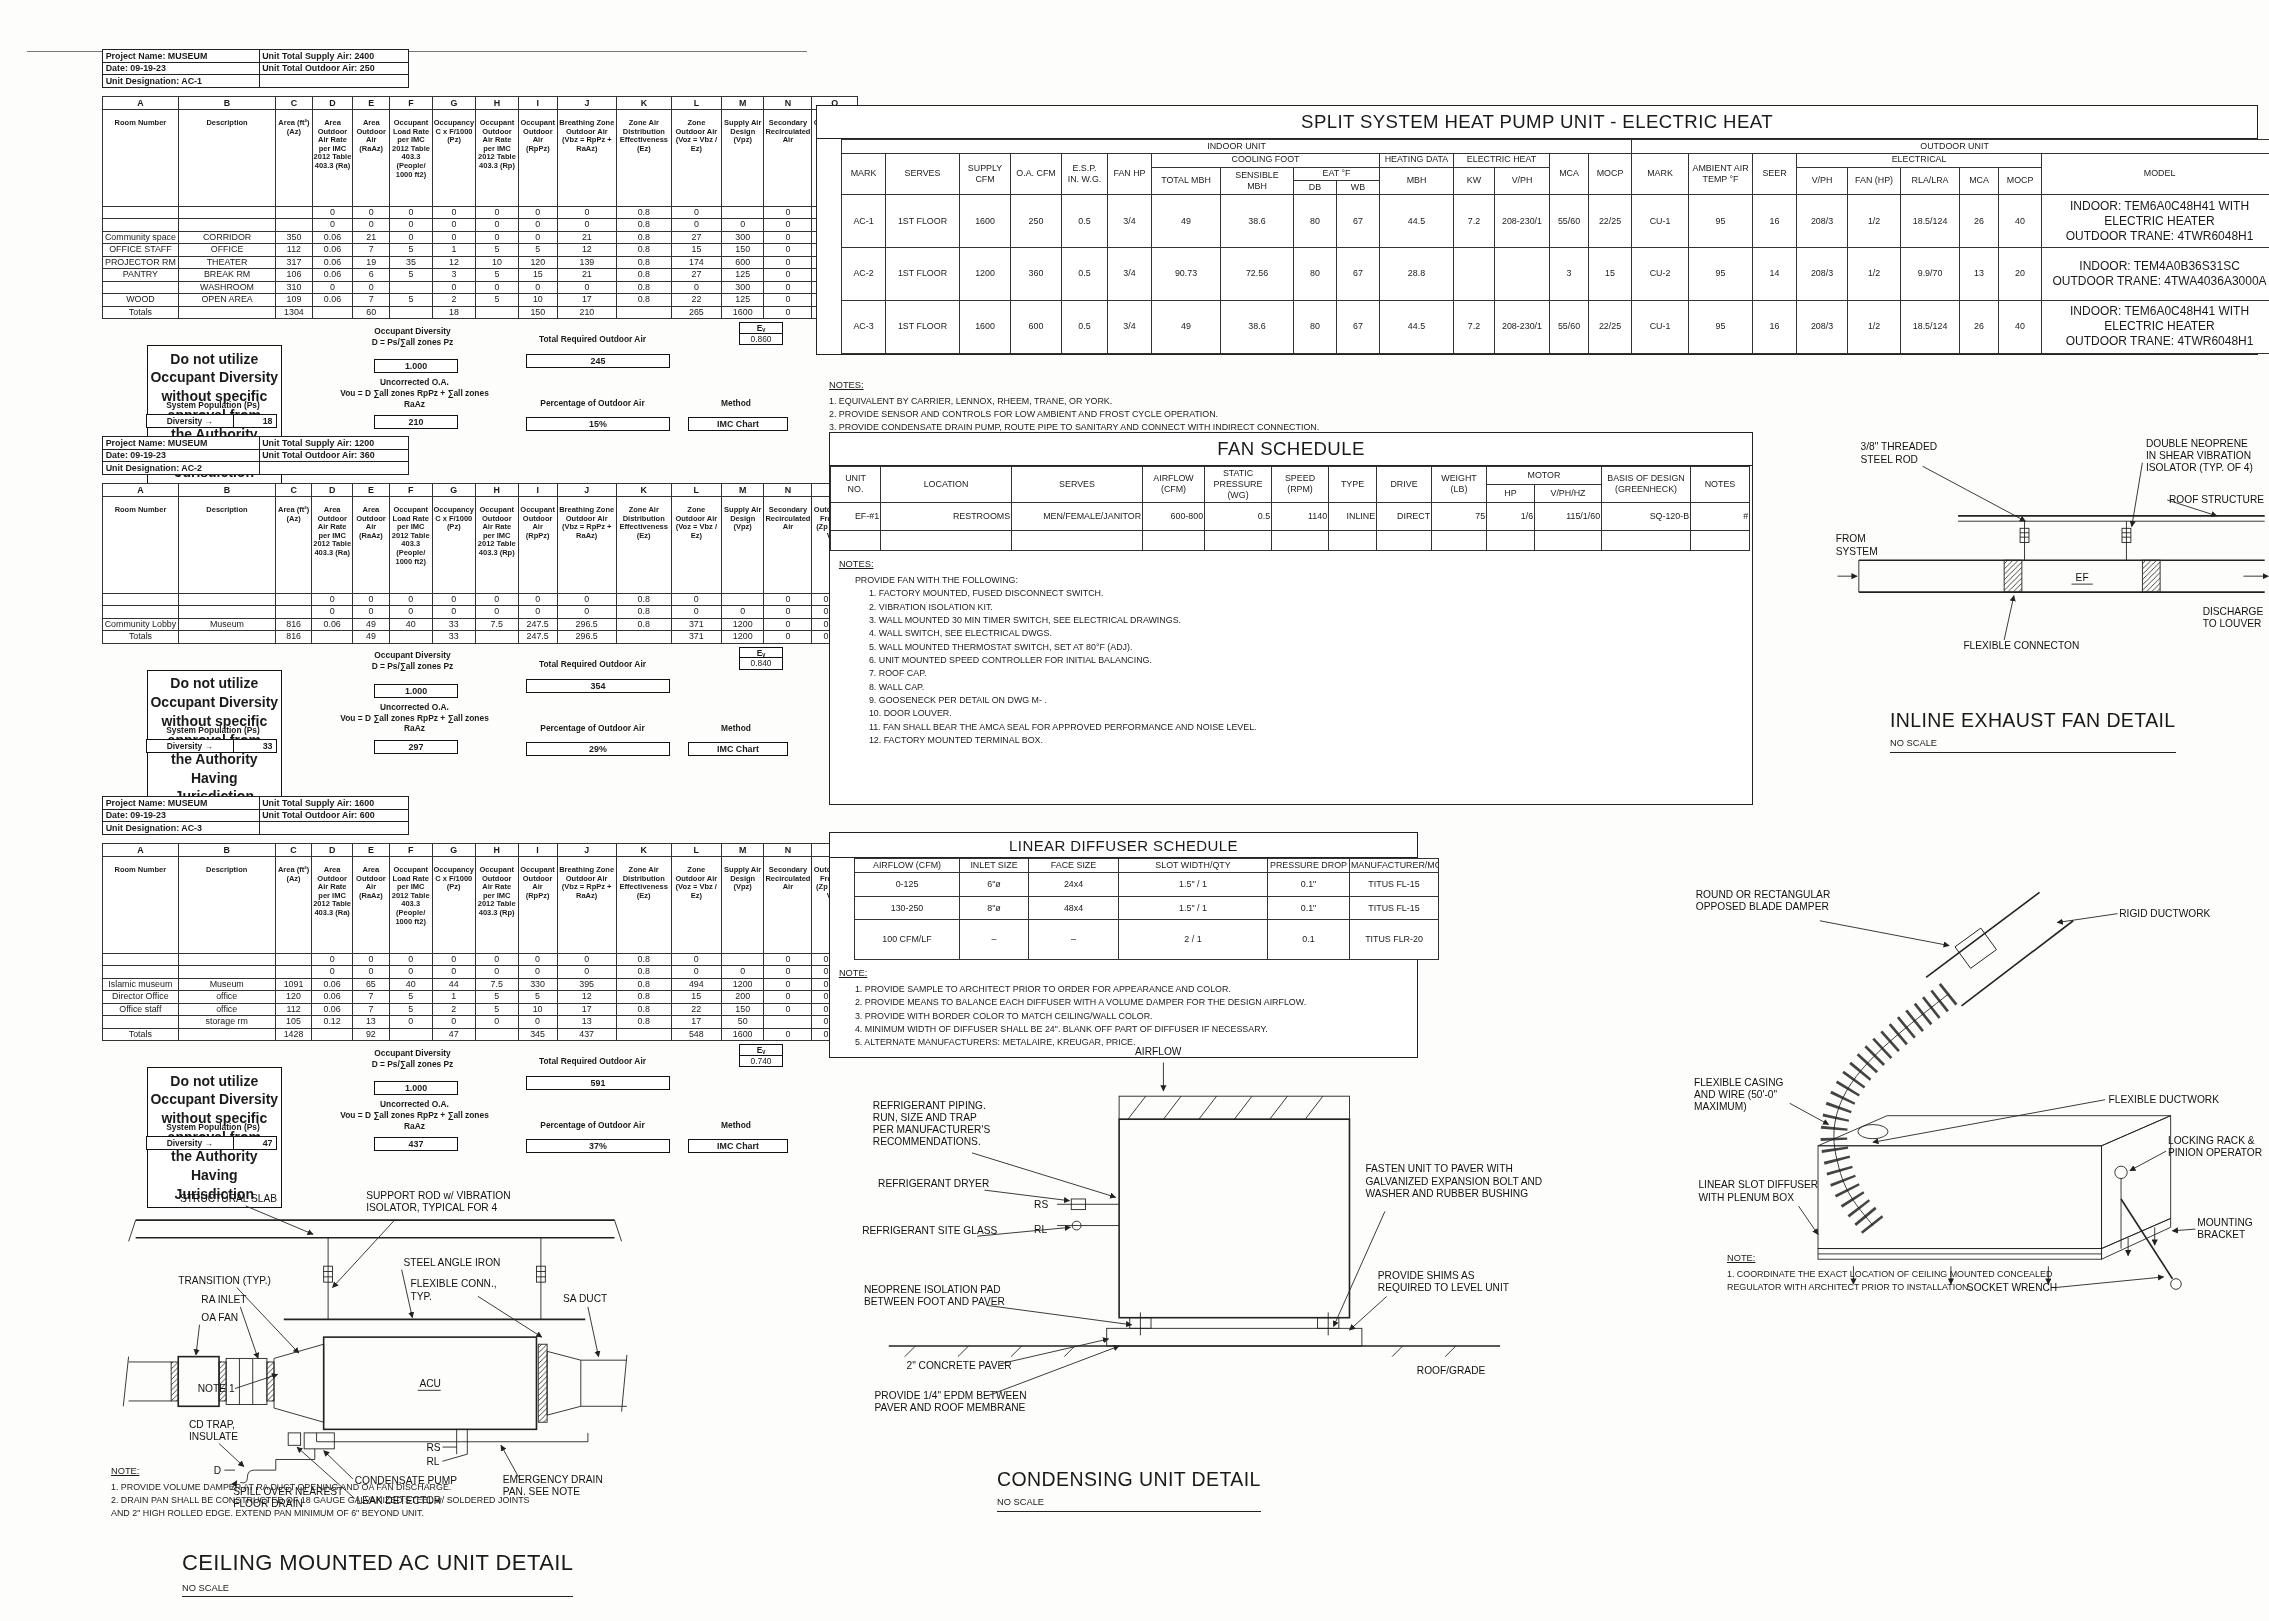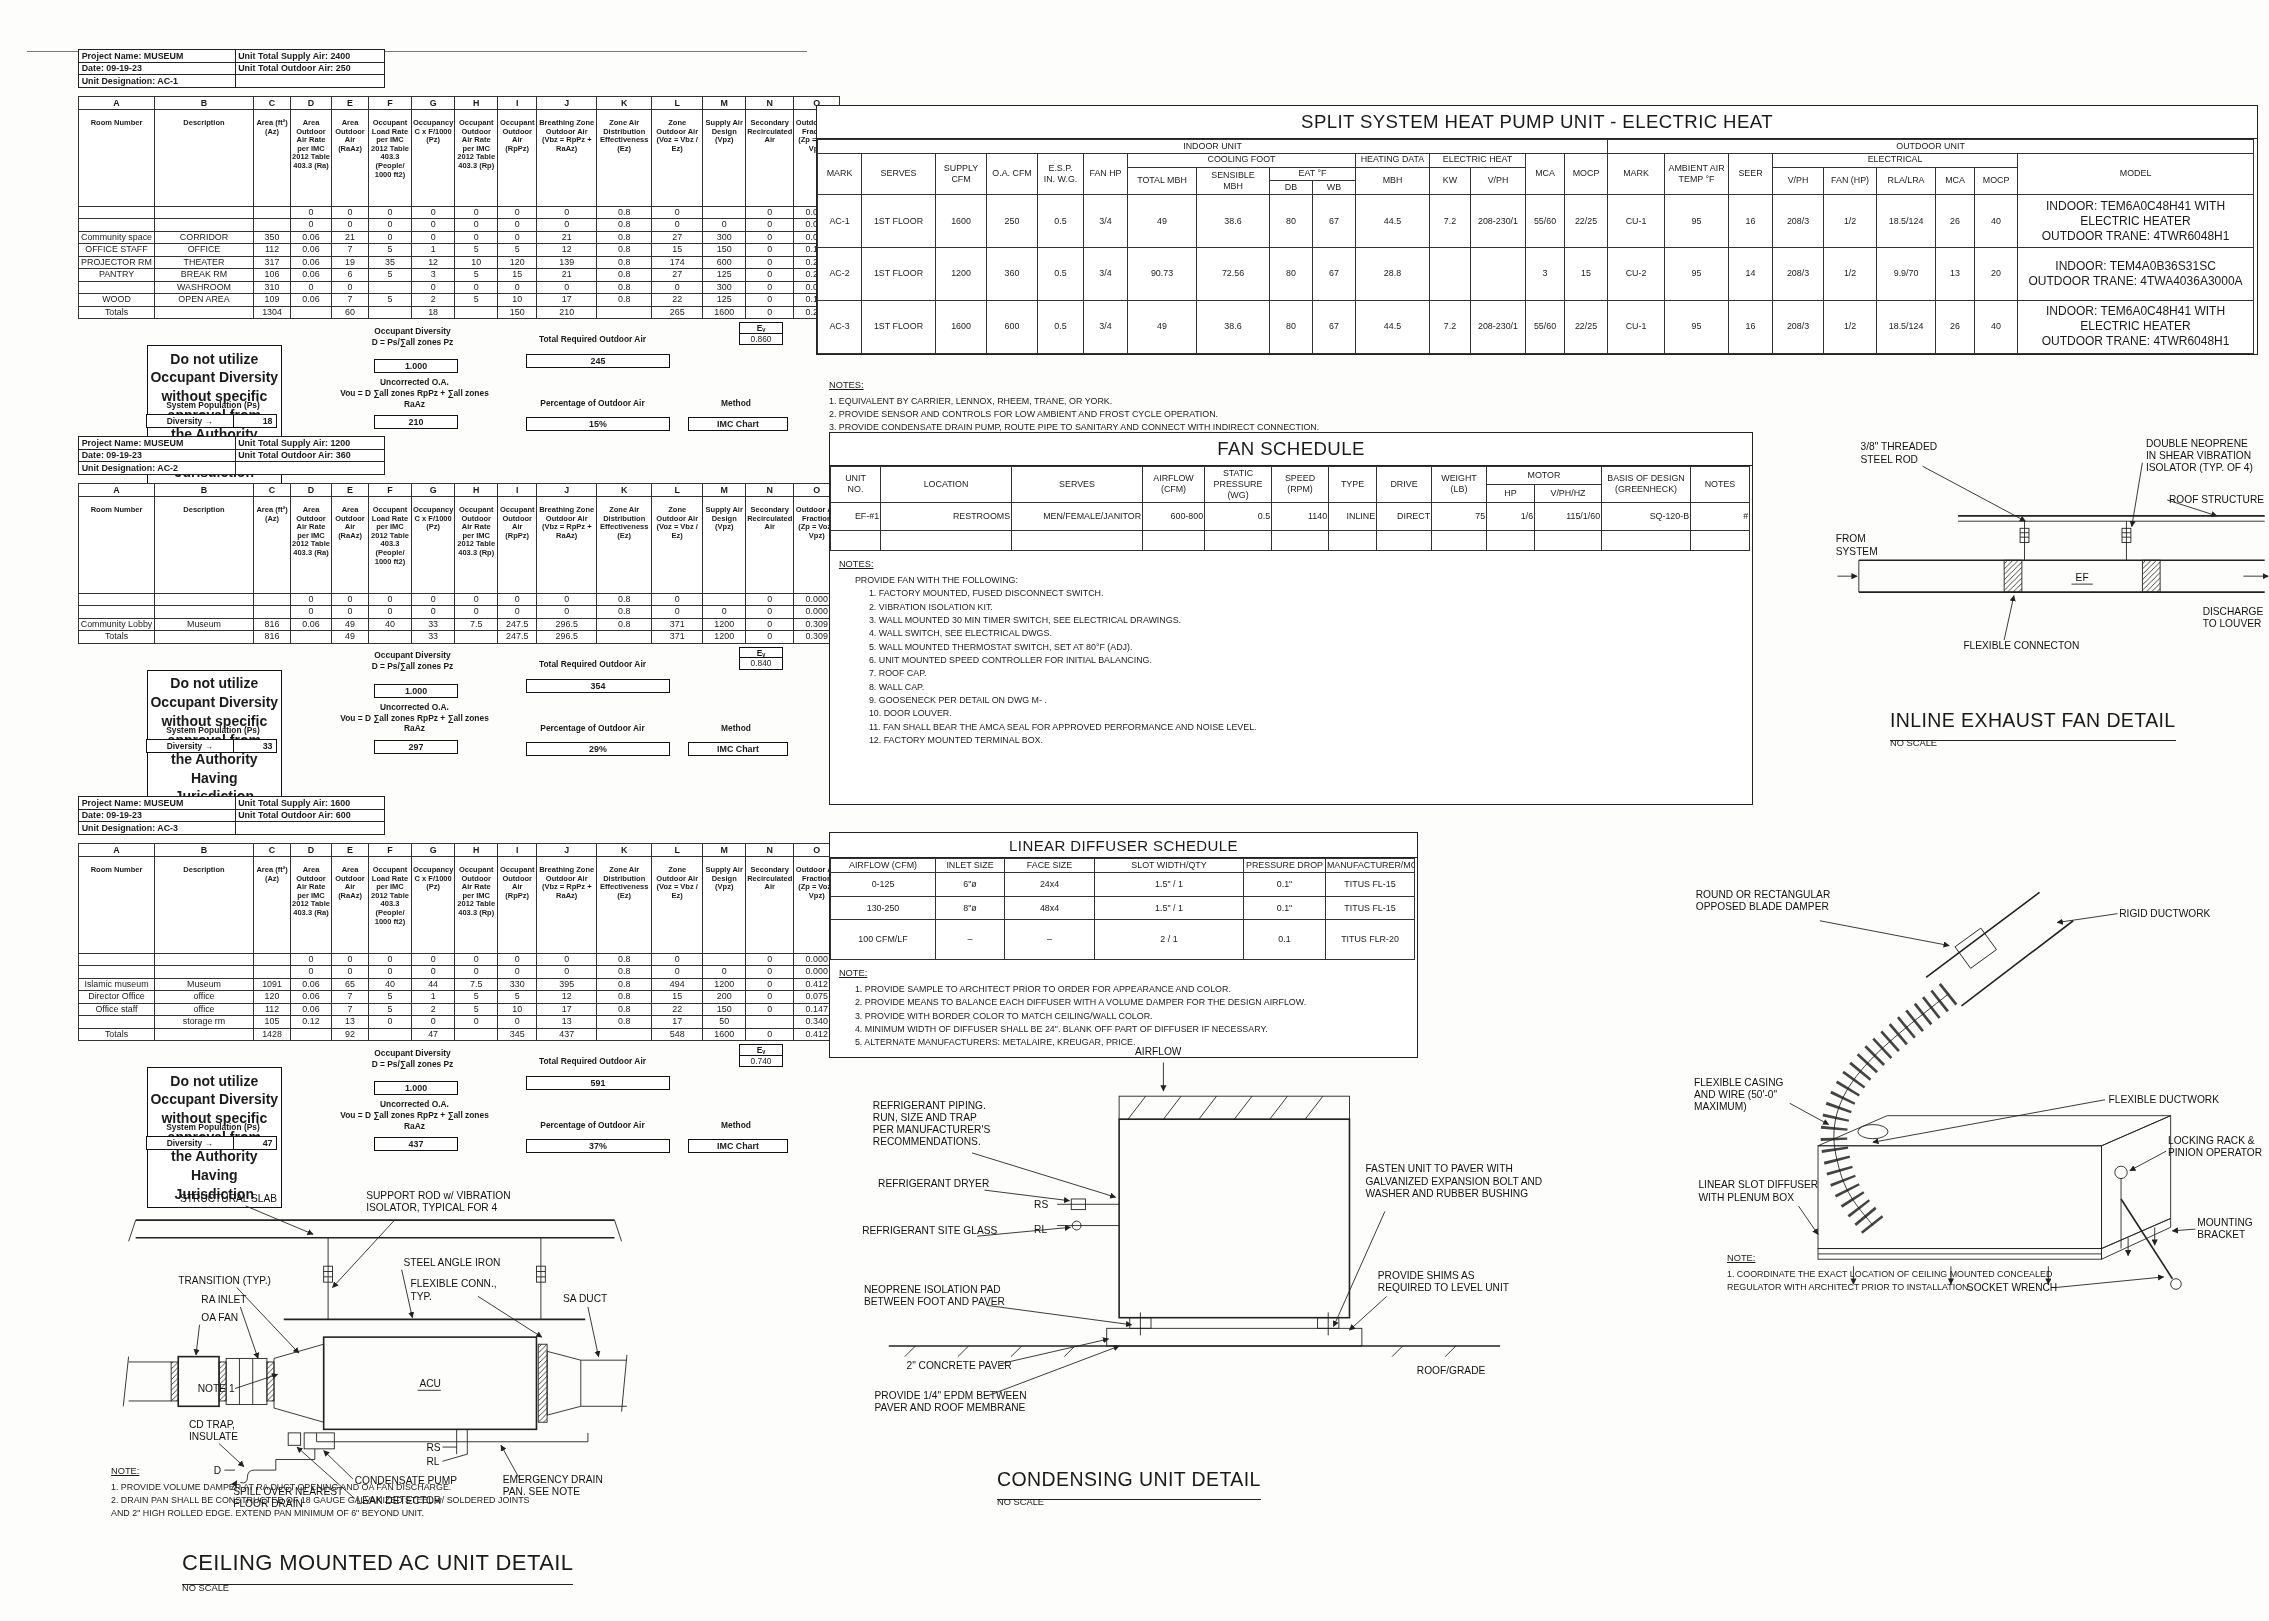--- a/index.html
+++ b/index.html
@@ -1,19 +1,19 @@
 <!DOCTYPE html>
 <html style="font-size:14px"><head>
 <meta charset="utf-8">
 <style>
   html,body{margin:0;padding:0;background:#f4f4f2;}
   #canvas{position:relative;width:2270px;height:1622px;background:#fdfdfc;
     font-family:"Liberation Sans",sans-serif;color:#1a1a1a;overflow:hidden;}
   .hline{position:absolute;background:#777;height:0.9px;}
-  table{border-collapse:collapse;table-layout:fixed;background:#fff;}
+  table{border-collapse:collapse;table-layout:fixed;background:#fff;margin-left:24px;}
   
   .vent-block{position:absolute;left:78px;width:780px;}
   .proj-table{width:307px;border:1.8px solid #111;margin-bottom:8.9px;}
   .proj-table td{border:0.9px solid #222;font-size:8.9px;font-weight:bold;height:11.5px;
     padding:0 2.7px;text-align:left;white-space:nowrap;overflow:hidden;}
   .vent-table{border:1.8px solid #111;}
   .vent-table th,.vent-table td{border:0.9px solid #333;font-size:8.9px;text-align:center;
     padding:0 0.9px;overflow:hidden;}
   .vent-table th{font-weight:bold;font-size:7.5px;line-height:1.15;}
   .vent-table thead tr:first-child th{height:11.5px;font-size:8.9px;}
@@ -61,21 +61,21 @@
   .diff-table tbody td{height:21px;}
   .diff-table tbody tr:last-child td{height:37px;}
   .notes-area{font-size:8.9px;line-height:1.5;padding:7px 8.9px;}
   .notes-head{text-decoration:underline;font-size:9.3px;margin-bottom:1.8px;}
   .note-line{white-space:pre-line;}
   .free-notes{position:absolute;font-size:8.9px;line-height:1.5;}
   
   svg{position:absolute;overflow:visible;}
   svg text{font-size:11.5px;fill:#111;}
   .detail-title{position:absolute;font-size:19.5px;letter-spacing:0.4px;
-    border-bottom:1.8px solid #222;padding-bottom:8px;}
+    border-bottom:1.8px solid #222;padding-bottom:20px;}
   .noscale{position:absolute;font-size:9.3px;}
   .lead{stroke:#222;stroke-width:1;fill:none;}
   .thick{stroke:#222;stroke-width:1.8;fill:none;}
   .thin{stroke:#222;stroke-width:1;fill:none;}
 </style>
 </head>
 <body>
 
 <div id="canvas">
   <div class="hline" style="left:26.6px;top:51px;width:780px"></div>

